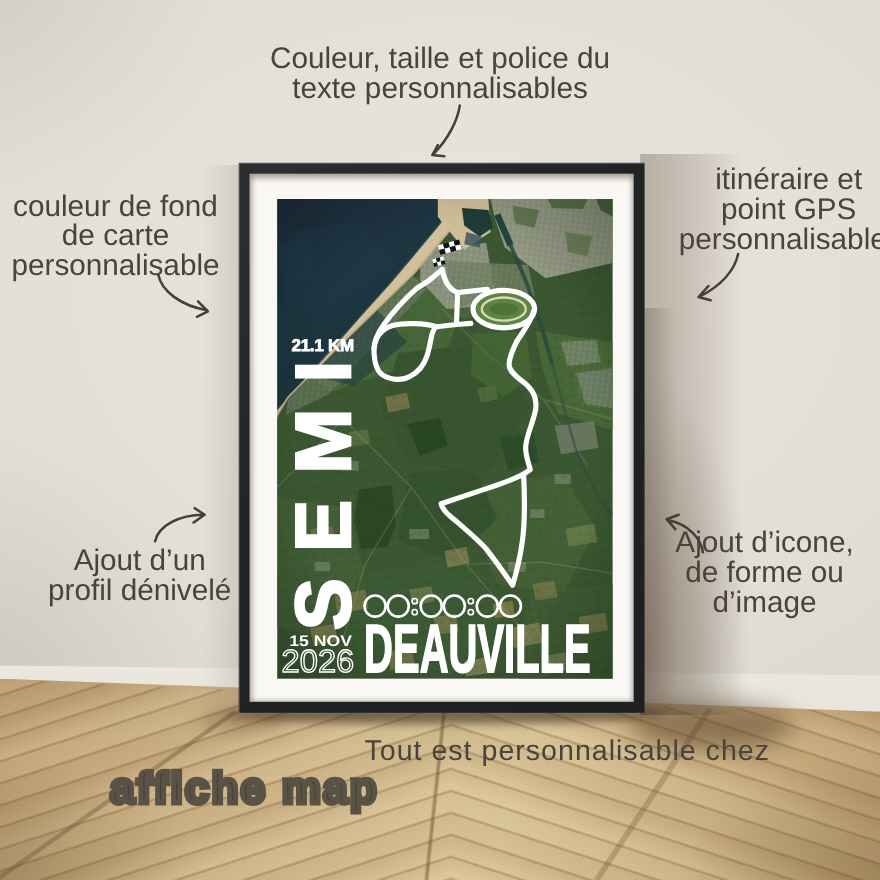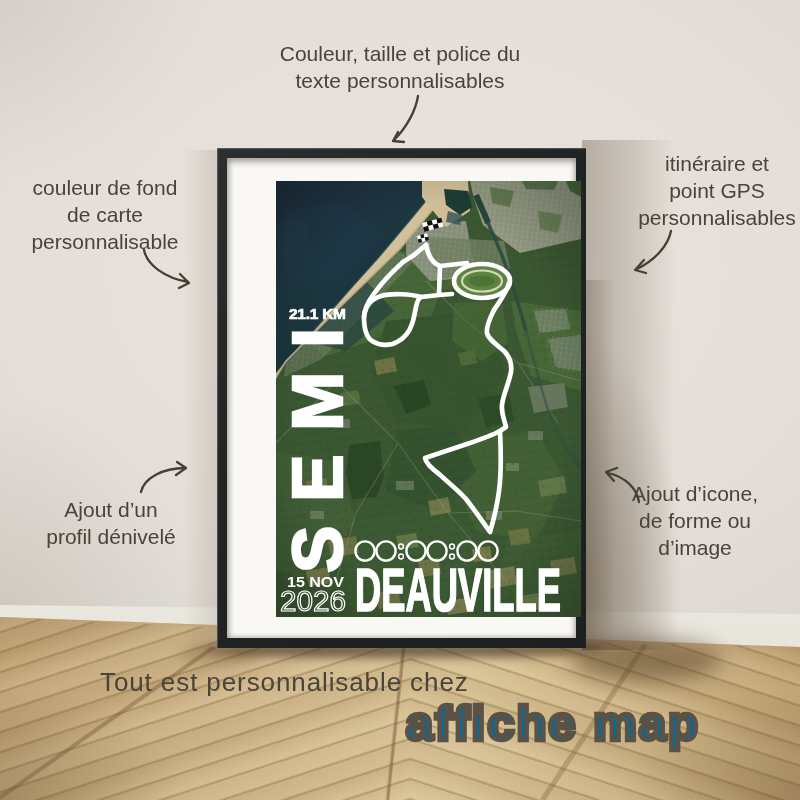--- a/index.html
+++ b/index.html
@@ -1,19 +1,19 @@
 <!DOCTYPE html>
 <html><head>
 <meta charset="utf-8">
 <style>
   html,body{margin:0;padding:0;}
   body{width:800px;height:800px;overflow:hidden;position:relative;
        font-family:"Liberation Sans", sans-serif;background:#e7e2db;-webkit-font-smoothing:antialiased;}
   .abs{position:absolute;}
-  .note{color:#4a433a;text-align:center;line-height:27px;font-size:21px;}
+  .note{color:#4a433a;text-align:center;line-height:27px;font-size:27px;}
 </style>
 </head>
 <body>
 
 <div class="abs" style="left:0;top:0;width:800px;height:800px;
   background:
    radial-gradient(ellipse 760px 560px at 52% 34%, #e9e4dc 0%, #e3ded7 55%, #d8d3cc 100%);"></div>
 
 <div class="abs" style="left:0;top:0;width:800px;height:800px;
   background:
@@ -78,21 +78,21 @@
   background:rgba(88,64,38,0.3);filter:blur(7px);border-radius:50%;"></div>
 
 <div class="abs" style="left:217px;top:148px;width:369px;height:500px;
   background:linear-gradient(135deg,#2c2f30 0%,#212425 40%,#1d2021 100%);
   box-shadow:inset 1px 1px 1px rgba(255,255,255,0.22);"></div>
 
 <div class="abs" style="left:227px;top:158px;width:349px;height:480px;
   background:#faf8f4;
   box-shadow:inset 0 4px 6px rgba(120,115,105,0.6), inset 3px 0 5px rgba(120,115,105,0.3), inset -2px -2px 4px rgba(120,115,105,0.24);"></div>
 
-<div class="abs" style="left:252px;top:181px;width:305px;height:436px;box-shadow:inset 0 0 30px rgba(10,20,10,0.28);margin-left:24px;">
+<div class="abs" style="left:252px;top:181px;width:305px;height:436px;box-shadow:inset 0 0 30px rgba(10,20,10,0.28);">
 <svg width="305" height="436" viewBox="0 0 305 436">
  <defs>
   <linearGradient id="sea" x1="0" y1="0" x2="0.45" y2="1">
    <stop offset="0" stop-color="#1e2c40"></stop>
           <stop offset="0.45" stop-color="#1d3640"></stop>
           <stop offset="1" stop-color="#183338"></stop>
   </linearGradient>
   <pattern id="urb" width="5" height="5" patternUnits="userSpaceOnUse" patternTransform="rotate(8)">
    <rect width="5" height="5" fill="none"></rect>
    <rect x="0" y="0" width="2" height="1.5" fill="rgba(218,216,200,0.38)"></rect>
@@ -312,32 +312,32 @@
   <path d="M42,28 L51,37 L41,42" fill="none" stroke="#453f36" stroke-width="2.3" stroke-linecap="round" stroke-linejoin="round"></path>
 </svg>
 
 <div class="abs note" style="left:617px;top:150px;width:200px;">itinéraire et<br>point GPS<br>personnalisables</div>
 
 <svg class="abs" style="left:627px;top:227px;" width="50" height="48" viewBox="0 0 50 48">
   <path d="M44,4 C41,19 28,33 10,42" fill="none" stroke="#453f36" stroke-width="2.3" stroke-linecap="round"></path>
   <path d="M17,33 L8,43 L19,46" fill="none" stroke="#453f36" stroke-width="2.3" stroke-linecap="round" stroke-linejoin="round"></path>
 </svg>
 
-<div class="abs note" style="left:11px;top:496px;width:200px;text-align:center;">Ajout d’un<br>profil dénivelé</div>
+<div class="abs note" style="left:27px;top:496px;width:200px;text-align:center;">Ajout d’un<br>profil dénivelé</div>
 
 <svg class="abs" style="left:136px;top:460px;" width="58" height="38" viewBox="0 0 58 38">
   <path d="M5,32 C8,18 27,8 49,8" fill="none" stroke="#453f36" stroke-width="2.3" stroke-linecap="round"></path>
   <path d="M41,2 L50,8 L40,15" fill="none" stroke="#453f36" stroke-width="2.3" stroke-linecap="round" stroke-linejoin="round"></path>
 </svg>
 
 <div class="abs note" style="left:595px;top:480px;width:200px;">Ajout d’icone,<br>de forme ou<br>d’image</div>
 
 <svg class="abs" style="left:600px;top:466px;" width="45" height="40" viewBox="0 0 45 40">
   <path d="M39,36 C37,23 26,11 8,7" fill="none" stroke="#453f36" stroke-width="2.3" stroke-linecap="round"></path>
   <path d="M17,2 L6,6 L14,15" fill="none" stroke="#453f36" stroke-width="2.3" stroke-linecap="round" stroke-linejoin="round"></path>
 </svg>
 
-<div class="abs" style="left:100px;top:667px;width:600px;text-align:left;
+<div class="abs" style="left:100px;top:667px;width:600px;text-align:right;
   font-size:26px;letter-spacing:0.9px;color:#49433b;">Tout est personnalisable chez</div>
 
-<div class="abs" style="left:100px;top:695px;width:600px;text-align:right;
-  font-size:49px;font-weight:bold;color:#0369a1;letter-spacing:2px;
+<div class="abs" style="left:100px;top:695px;width:600px;text-align:left;
+  font-size:40px;font-weight:bold;color:#404040;letter-spacing:2px;
   -webkit-text-stroke:4.5px #5a5345;">affiche map</div>
 
 </body></html>

